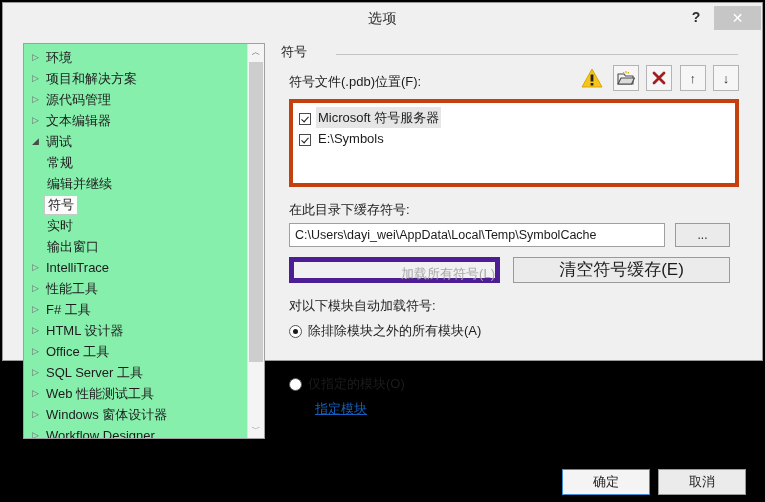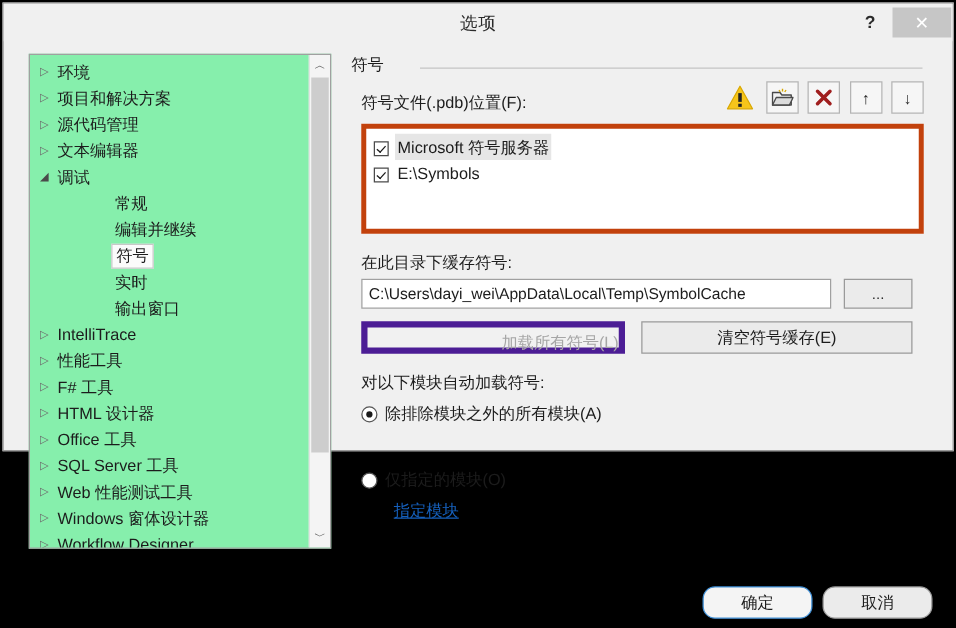--- a/index.html
+++ b/index.html
@@ -115,21 +115,21 @@
     display: inline-block;
     width: 14px;
     color: #6d6d6d;
     font-size: 9px;
     vertical-align: middle;
     text-align: left;
     line-height: 21px;
   }
   .tree-arrow.open { color: #4a4a4a; }
   .tree-label { vertical-align: middle; }
-  .tree-row.child { padding-left: 65px; }
+  .tree-row.child { padding-left: 20px; }
   .tree-row.child .tree-label { display: inline-block; padding: 0 3px; }
   .tree-row.selected .tree-label {
     border: 1px solid #c8c8c8;
     background: #fbfbfb;
     line-height: 18px;
     padding: 0 3px;
   }
 
   
   #tree-scroll {
@@ -333,21 +333,21 @@
   }
   #clear-cache-btn {
     position: absolute;
     left: 232px;
     top: 214px;
     width: 217px;
     height: 26px;
     background: #ebebeb;
     border: 1px solid #9a9a9a;
     box-sizing: border-box;
-    font-size: 13px;
+    font-size: 17px;
     color: #1c1c1c;
     line-height: 24px;
     text-align: center;
     cursor: default;
   }
 
   #auto-label {
     position: absolute;
     left: 8px;
     top: 254px;
@@ -407,21 +407,20 @@
     position: absolute;
     top: 436px;
     width: 88px;
     height: 26px;
     font-size: 13px;
     line-height: 24px;
     text-align: center;
     box-sizing: border-box;
     cursor: default;
     color: #1c1c1c;
-    border-radius: 10px;
   }
   #ok-btn {
     left: 559px;
     background: #f4f4f4;
     border: 1px solid #3f8fd6;
   }
   #cancel-btn {
     left: 655px;
     background: #ebebeb;
     border: 1px solid #9a9a9a;

